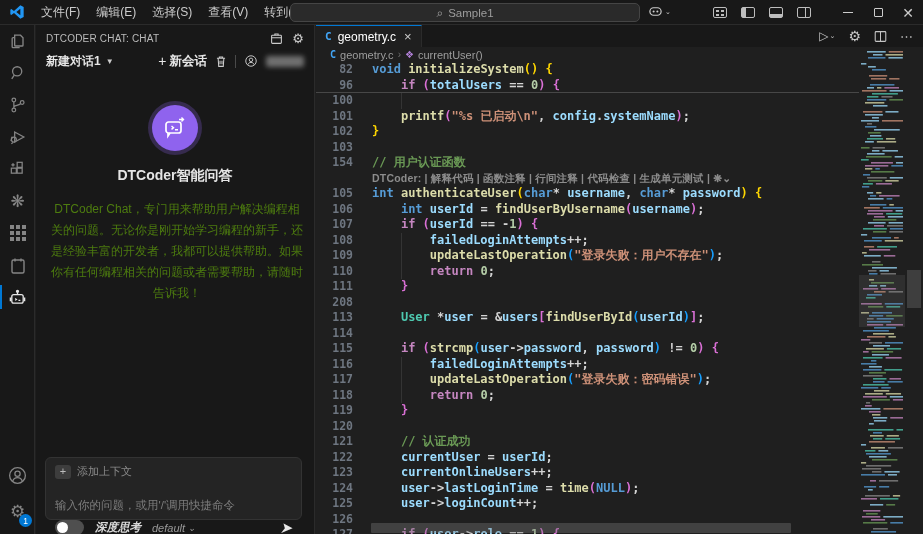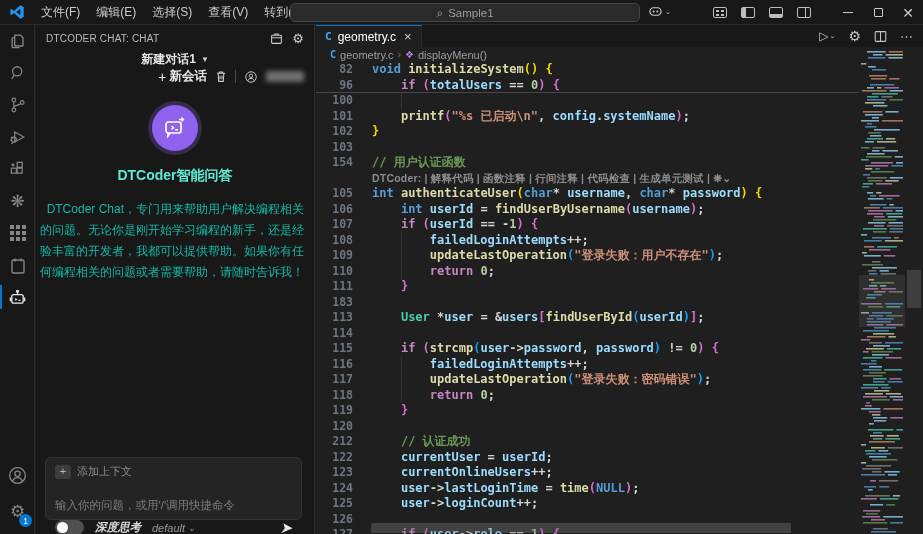--- a/index.html
+++ b/index.html
@@ -42,33 +42,33 @@
   .badge { position:absolute; right:3px; bottom:3px; min-width:13px; height:13px; border-radius:7px;
     background:#0078d4; color:#fff; font-size:8.5px; display:flex; align-items:center; justify-content:center; }
   .gear-glyph { font-size:17px; line-height:1; }
 
   
   .sidebar { position:absolute; left:36px; top:25px; bottom:0; width:279px; background:#181818;
     border-right:1px solid #2b2b2b; z-index:10; }
   .sb-header { height:20px; display:flex; align-items:center; padding:6px 10px 0 10px; }
   .sb-title { font-size:10px; color:#bbbbbb; letter-spacing:0.2px; flex:1; white-space:nowrap; }
   .sb-header-icons { display:flex; gap:9px; color:#cccccc; align-items:center; }
-  .sb-toolbar { height:26px; display:flex; align-items:center; padding:6px 10px 0 10px; font-size:12px; color:#e6e6e6;flex-direction:column; }
+  .sb-toolbar { height:26px; display:flex; padding:6px 10px 0 10px; font-size:12px; color:#e6e6e6; }
   .session-dd { display:flex; align-items:center; gap:5px; font-weight:bold; }
   .dd-caret { font-size:8px; color:#cccccc; }
   .sb-toolbar-right { margin-left:auto; display:flex; align-items:center; gap:8px; }
   .new-session { display:flex; align-items:center; gap:3px; font-weight:bold; font-size:12.5px; }
   .v-divider { width:1px; height:13px; background:#4a4a4a; }
   .blur-name { width:38px; height:11px; background:#8d8d8d; border-radius:2px; filter:blur(2.5px); opacity:.75; }
 
   .sb-welcome { position:absolute; left:0; right:0; top:58px; text-align:center; }
   .bot-avatar { width:46px; height:46px; border-radius:50%; background:#8f63ee; margin:22px auto 0;
     display:flex; align-items:center; justify-content:center; box-shadow:0 0 0 4px rgba(143,99,238,.25); }
-  .welcome-title { margin-top:16px; font-size:14px; font-weight:bold; color:#5eead4; }
-  .welcome-text { margin:14px 8px 0 0; padding:0 2px; text-align:right; font-size:12px; line-height:21px; color:#14b8a6; }
+  .welcome-title { margin-top:16px; font-size:14px; font-weight:bold; color:#e5e5e5; }
+  .welcome-text { margin:14px 8px 0 12px; padding:0 2px; text-align:center; font-size:12px; line-height:21px; color:#4d7c0f; }
 
   .chat-input { position:absolute; left:9px; right:12px; bottom:14px; height:63px; background:#242424;
     border:1px solid #333333; border-radius:6px; padding:6px 9px; }
   .ctx-row { display:flex; align-items:center; gap:6px; }
   .ctx-add-btn { width:16px; height:14px; background:#3d3d3d; border-radius:3px; color:#bdbdbd;
     font-size:11px; line-height:13px; text-align:center; }
   .ctx-label { font-size:11px; color:#8a8a8a; }
   .input-placeholder { margin-top:19px; font-size:11.5px; color:#7d7d7d; }
   .input-bottom { margin-top:7px; display:flex; gap:11px;font-style:italic; }
   .toggle { width:29px; height:15px; border-radius:8px; background:#4f4f4f; position:relative; flex:none; }
@@ -321,49 +321,49 @@
             <path d="M8 2v12"></path>
           </svg>
         <span>⋯</span>
       </div>
     </div>
     <div class="breadcrumb">
       <span class="c-icon" style="font-size:10px;">C</span>
       <span>geometry.c</span>
       <span class="bc-sep">›</span>
       <span class="symbol-icon">❖</span>
-      <span>displayMenu()</span>
+      <span>currentUser()</span>
     </div>
 
     <div class="code-area" id="code-lines">
         <div class="crow"><span class="lnum">82</span><span class="ltext"><span class="tok-kw">void</span><span class="tok-pl"> </span><span class="tok-fn">initializeSystem</span><span class="tok-b1">()</span><span class="tok-pl"> </span><span class="tok-b1">{</span></span></div>
         <div class="crow fold"><span class="lnum">96</span><span class="ltext"><span class="tok-pl">    </span><span class="tok-ct">if</span><span class="tok-pl"> </span><span class="tok-b2">(</span><span class="tok-vr">totalUsers</span><span class="tok-pl"> </span><span class="tok-pl">==</span><span class="tok-pl"> </span><span class="tok-nm">0</span><span class="tok-b2">)</span><span class="tok-pl"> </span><span class="tok-b2">{</span></span></div>
         <div class="crow"><span class="lnum">100</span><span class="ltext"><span class="iguide"></span></span></div>
         <div class="crow"><span class="lnum">101</span><span class="ltext"><span class="tok-pl">    </span><span class="tok-fn">printf</span><span class="tok-b2">(</span><span class="tok-st">"%s 已启动\n"</span><span class="tok-pl">,</span><span class="tok-pl"> </span><span class="tok-vr">config</span><span class="tok-pl">.</span><span class="tok-vr">systemName</span><span class="tok-b2">)</span><span class="tok-pl">;</span></span></div>
         <div class="crow"><span class="lnum">102</span><span class="ltext"><span class="tok-b1">}</span></span></div>
         <div class="crow"><span class="lnum">103</span><span class="ltext"></span></div>
         <div class="crow"><span class="lnum">154</span><span class="ltext"><span class="tok-cm">// 用户认证函数</span></span></div>
         <div class="crow"><span class="lnum"></span><span class="ltext cl-text">DTCoder: | <span>解释代码 </span>| <span>函数注释 </span>| <span>行间注释 </span>| <span>代码检查 </span>| <span>生成单元测试 </span>| ❋⌄</span></div>
         <div class="crow"><span class="lnum">105</span><span class="ltext"><span class="tok-kw">int</span><span class="tok-pl"> </span><span class="tok-fn">authenticateUser</span><span class="tok-b1">(</span><span class="tok-kw">char</span><span class="tok-pl">*</span><span class="tok-pl"> </span><span class="tok-vr">username</span><span class="tok-pl">,</span><span class="tok-pl"> </span><span class="tok-kw">char</span><span class="tok-pl">*</span><span class="tok-pl"> </span><span class="tok-vr">password</span><span class="tok-b1">)</span><span class="tok-pl"> </span><span class="tok-b1">{</span></span></div>
         <div class="crow"><span class="lnum">106</span><span class="ltext"><span class="tok-pl">    </span><span class="tok-kw">int</span><span class="tok-pl"> </span><span class="tok-vr">userId</span><span class="tok-pl"> = </span><span class="tok-fn">findUserByUsername</span><span class="tok-b2">(</span><span class="tok-vr">username</span><span class="tok-b2">)</span><span class="tok-pl">;</span></span></div>
         <div class="crow"><span class="lnum">107</span><span class="ltext"><span class="tok-pl">    </span><span class="tok-ct">if</span><span class="tok-pl"> </span><span class="tok-b2">(</span><span class="tok-vr">userId</span><span class="tok-pl"> == </span><span class="tok-pl">-</span><span class="tok-nm">1</span><span class="tok-b2">)</span><span class="tok-pl"> </span><span class="tok-b2">{</span></span></div>
         <div class="crow"><span class="lnum">108</span><span class="ltext"><span class="iguide"></span><span class="tok-pl">        </span><span class="tok-vr">failedLoginAttempts</span><span class="tok-pl">++</span><span class="tok-pl">;</span></span></div>
         <div class="crow"><span class="lnum">109</span><span class="ltext"><span class="iguide"></span><span class="tok-pl">        </span><span class="tok-fn">updateLastOperation</span><span class="tok-b3">(</span><span class="tok-st">"登录失败：用户不存在"</span><span class="tok-b3">)</span><span class="tok-pl">;</span></span></div>
         <div class="crow"><span class="lnum">110</span><span class="ltext"><span class="iguide"></span><span class="tok-pl">        </span><span class="tok-ct">return</span><span class="tok-pl"> </span><span class="tok-nm">0</span><span class="tok-pl">;</span></span></div>
         <div class="crow"><span class="lnum">111</span><span class="ltext"><span class="tok-pl">    </span><span class="tok-b2">}</span></span></div>
-        <div class="crow"><span class="lnum">183</span><span class="ltext"></span></div>
+        <div class="crow"><span class="lnum">208</span><span class="ltext"></span></div>
         <div class="crow"><span class="lnum">113</span><span class="ltext"><span class="tok-pl">    </span><span class="tok-ty">User</span><span class="tok-pl"> </span><span class="tok-pl">*</span><span class="tok-vr">user</span><span class="tok-pl"> = </span><span class="tok-pl">&amp;</span><span class="tok-vr">users</span><span class="tok-b2">[</span><span class="tok-fn">findUserById</span><span class="tok-b3">(</span><span class="tok-vr">userId</span><span class="tok-b3">)</span><span class="tok-b2">]</span><span class="tok-pl">;</span></span></div>
         <div class="crow"><span class="lnum">114</span><span class="ltext"></span></div>
         <div class="crow"><span class="lnum">115</span><span class="ltext"><span class="tok-pl">    </span><span class="tok-ct">if</span><span class="tok-pl"> </span><span class="tok-b2">(</span><span class="tok-fn">strcmp</span><span class="tok-b3">(</span><span class="tok-vr">user</span><span class="tok-pl">-&gt;</span><span class="tok-vr">password</span><span class="tok-pl">,</span><span class="tok-pl"> </span><span class="tok-vr">password</span><span class="tok-b3">)</span><span class="tok-pl"> != </span><span class="tok-nm">0</span><span class="tok-b2">)</span><span class="tok-pl"> </span><span class="tok-b2">{</span></span></div>
         <div class="crow"><span class="lnum">116</span><span class="ltext"><span class="iguide"></span><span class="tok-pl">        </span><span class="tok-vr">failedLoginAttempts</span><span class="tok-pl">++</span><span class="tok-pl">;</span></span></div>
         <div class="crow"><span class="lnum">117</span><span class="ltext"><span class="iguide"></span><span class="tok-pl">        </span><span class="tok-fn">updateLastOperation</span><span class="tok-b3">(</span><span class="tok-st">"登录失败：密码错误"</span><span class="tok-b3">)</span><span class="tok-pl">;</span></span></div>
         <div class="crow"><span class="lnum">118</span><span class="ltext"><span class="iguide"></span><span class="tok-pl">        </span><span class="tok-ct">return</span><span class="tok-pl"> </span><span class="tok-nm">0</span><span class="tok-pl">;</span></span></div>
         <div class="crow"><span class="lnum">119</span><span class="ltext"><span class="tok-pl">    </span><span class="tok-b2">}</span></span></div>
         <div class="crow"><span class="lnum">120</span><span class="ltext"></span></div>
-        <div class="crow"><span class="lnum">212</span><span class="ltext"><span class="tok-pl">    </span><span class="tok-cm">// 认证成功</span></span></div>
+        <div class="crow"><span class="lnum">121</span><span class="ltext"><span class="tok-pl">    </span><span class="tok-cm">// 认证成功</span></span></div>
         <div class="crow"><span class="lnum">122</span><span class="ltext"><span class="tok-pl">    </span><span class="tok-vr">currentUser</span><span class="tok-pl"> = </span><span class="tok-vr">userId</span><span class="tok-pl">;</span></span></div>
         <div class="crow"><span class="lnum">123</span><span class="ltext"><span class="tok-pl">    </span><span class="tok-vr">currentOnlineUsers</span><span class="tok-pl">++</span><span class="tok-pl">;</span></span></div>
         <div class="crow"><span class="lnum">124</span><span class="ltext"><span class="tok-pl">    </span><span class="tok-vr">user</span><span class="tok-pl">-&gt;</span><span class="tok-vr">lastLoginTime</span><span class="tok-pl"> = </span><span class="tok-fn">time</span><span class="tok-b2">(</span><span class="tok-kw">NULL</span><span class="tok-b2">)</span><span class="tok-pl">;</span></span></div>
         <div class="crow"><span class="lnum">125</span><span class="ltext"><span class="tok-pl">    </span><span class="tok-vr">user</span><span class="tok-pl">-&gt;</span><span class="tok-vr">loginCount</span><span class="tok-pl">++</span><span class="tok-pl">;</span></span></div>
         <div class="crow"><span class="lnum">126</span><span class="ltext"></span></div>
         <div class="crow"><span class="lnum">127</span><span class="ltext"><span class="tok-pl">    </span><span class="tok-ct">if</span><span class="tok-pl"> </span><span class="tok-b2">(</span><span class="tok-vr">user</span><span class="tok-pl">-&gt;</span><span class="tok-vr">role</span><span class="tok-pl"> == </span><span class="tok-nm">1</span><span class="tok-b2">)</span><span class="tok-pl"> </span><span class="tok-b2">{</span></span></div>
       </div>
 
     <div class="minimap">
       <svg id="mm-svg" width="46" height="490">

